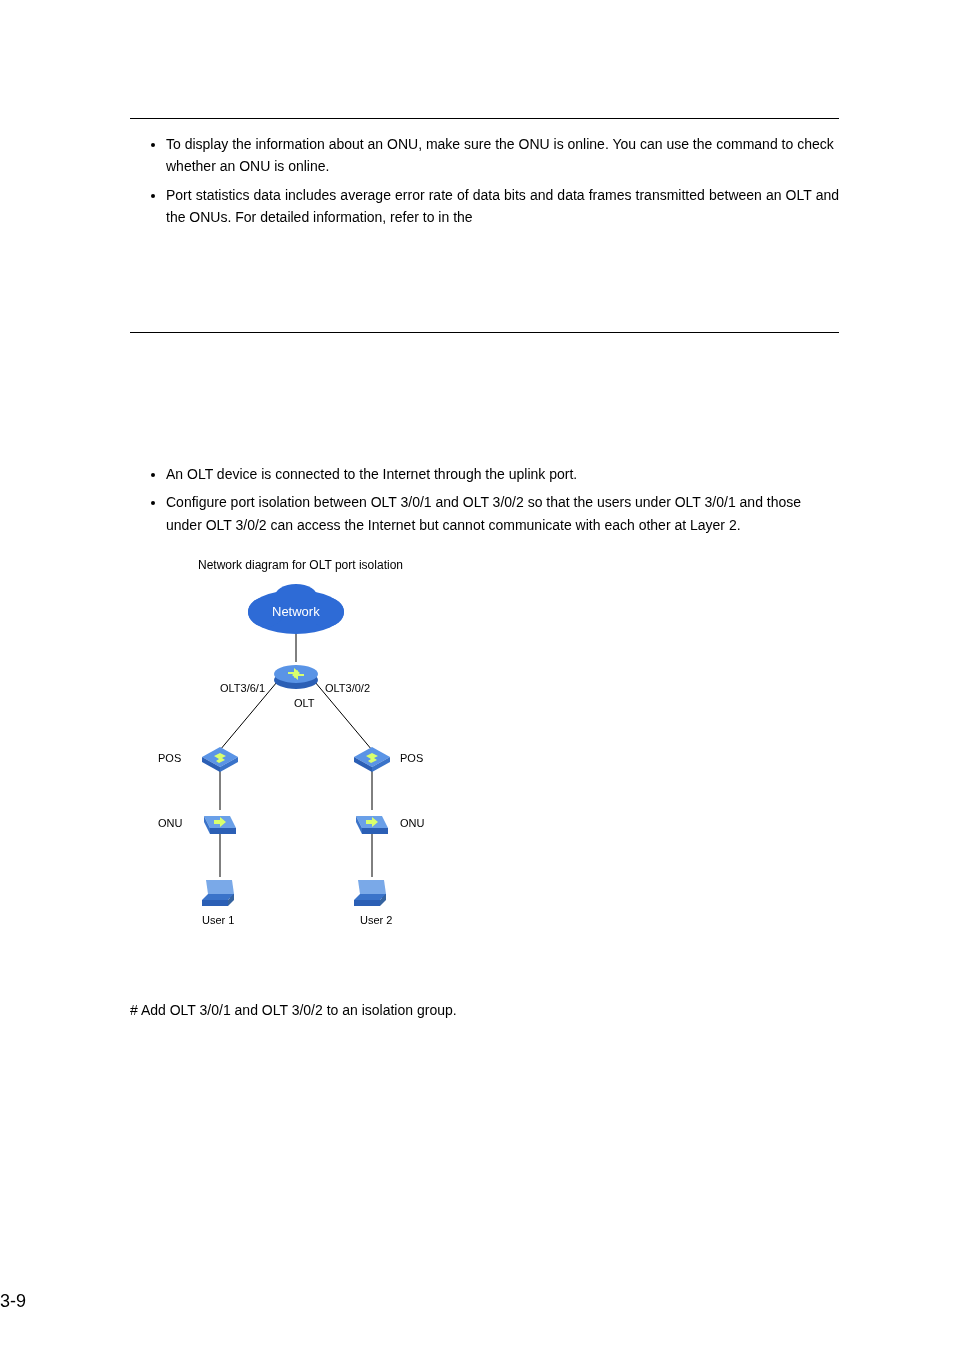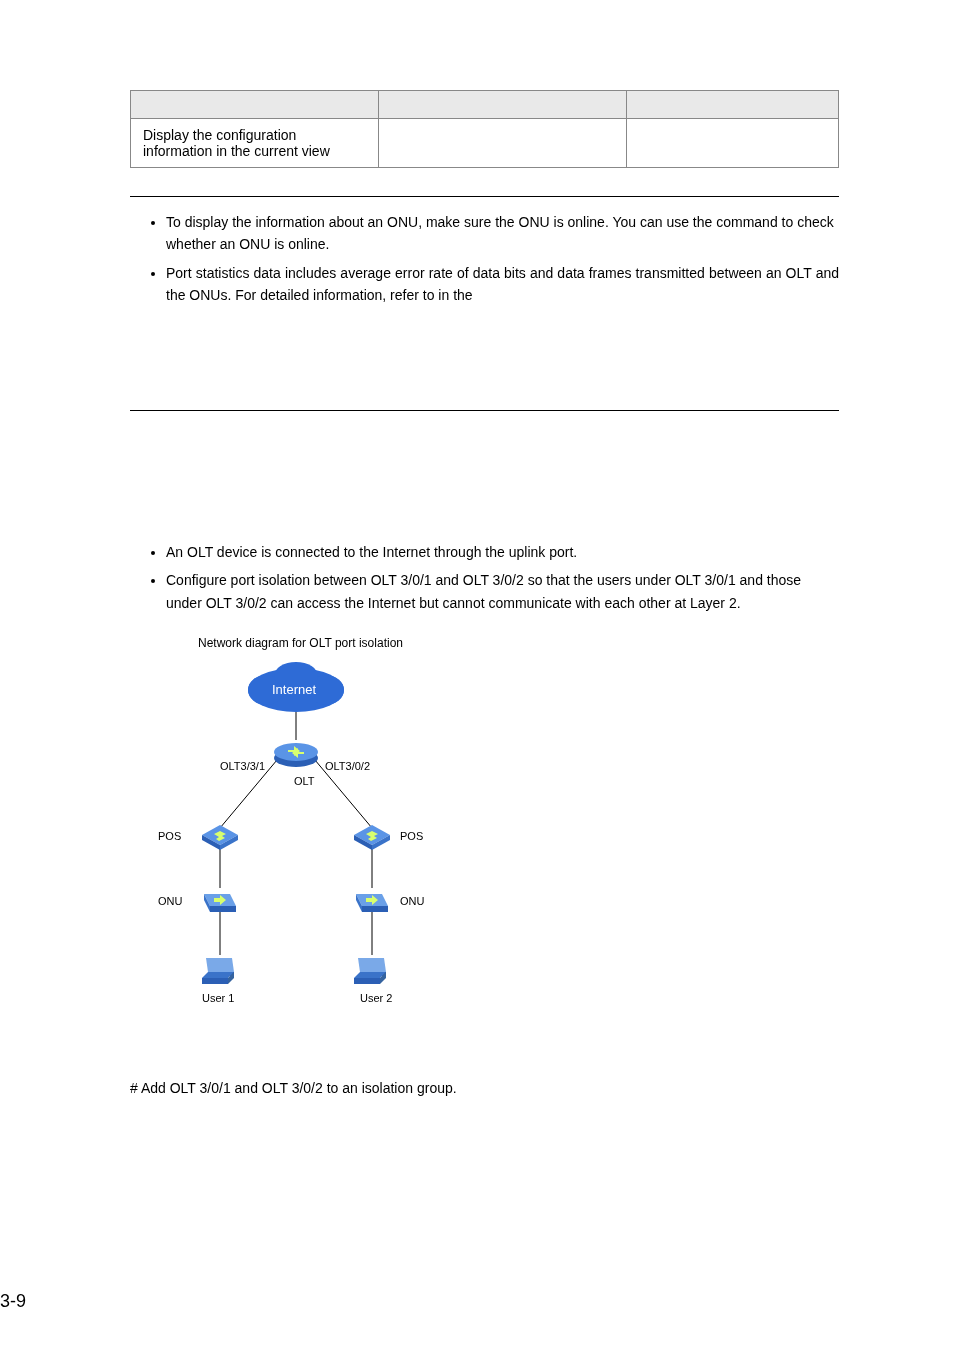--- a/index.html
+++ b/index.html
@@ -85,41 +85,20 @@
     left: 0; right: 0;
     text-align: left;
     font-size: 18px;
   }
 </style>
 </head>
 <body>
 
 <div class="page">
 
-  <table class="cfg">
-    <colgroup>
-        <col class="c1">
-        <col class="c2">
-        <col class="c3">
-      </colgroup>
-    <thead>
-      <tr>
-        <th></th>
-        <th></th>
-        <th></th>
-      </tr>
-    </thead>
-    <tbody>
-      <tr>
-        <td>Display the configuration information in the current view</td>
-        <td></td>
-        <td></td>
-      </tr>
-    </tbody>
-  </table>
 
   <div class="caution-block">
     <ul class="bullets">
       <li>
         <span>To display the information about an ONU, make sure the ONU is online. You can use the </span><span> command to check whether an ONU is online.</span>
       </li>
       <li class="justify">
         <span>Port statistics data includes average error rate of data bits and data frames transmitted between an OLT and the ONUs. For detailed information, refer to </span><span> in the </span>
       </li>
     </ul>
@@ -194,22 +173,22 @@
       </g>
       <g transform="translate(240,310)">
         <polygon points="-14,-12 12,-12 14,2 -12,2" fill="#7aa9e8"></polygon>
         <polygon points="-12,2 14,2 14,6 -12,6" fill="#2b5fb5"></polygon>
         <polygon points="-18,8 8,8 14,2 -12,2" fill="#3a73c9"></polygon>
         <polygon points="-18,8 8,8 8,14 -18,14" fill="#2b5fb5"></polygon>
         <polygon points="8,8 14,2 14,8 8,14" fill="#35639f"></polygon>
       </g>
     </svg>
 
-    <span class="lbl" style="left:140px; top:22px; color:#fff; font-size:13px;">Internet</span>
-    <span class="lbl" style="left:88px; top:100px;">OLT3/3/1</span>
+    <span class="lbl" style="left:140px; top:22px; color:#fff; font-size:13px;">Network</span>
+    <span class="lbl" style="left:88px; top:100px;">OLT3/6/1</span>
     <span class="lbl" style="left:193px; top:100px;">OLT3/0/2</span>
     <span class="lbl" style="left:162px; top:115px;">OLT</span>
     <span class="lbl" style="left:26px; top:170px;">POS</span>
     <span class="lbl" style="left:268px; top:170px;">POS</span>
     <span class="lbl" style="left:26px; top:235px;">ONU</span>
     <span class="lbl" style="left:268px; top:235px;">ONU</span>
     <span class="lbl" style="left:70px; top:332px;">User 1</span>
     <span class="lbl" style="left:228px; top:332px;">User 2</span>
   </div>
 

